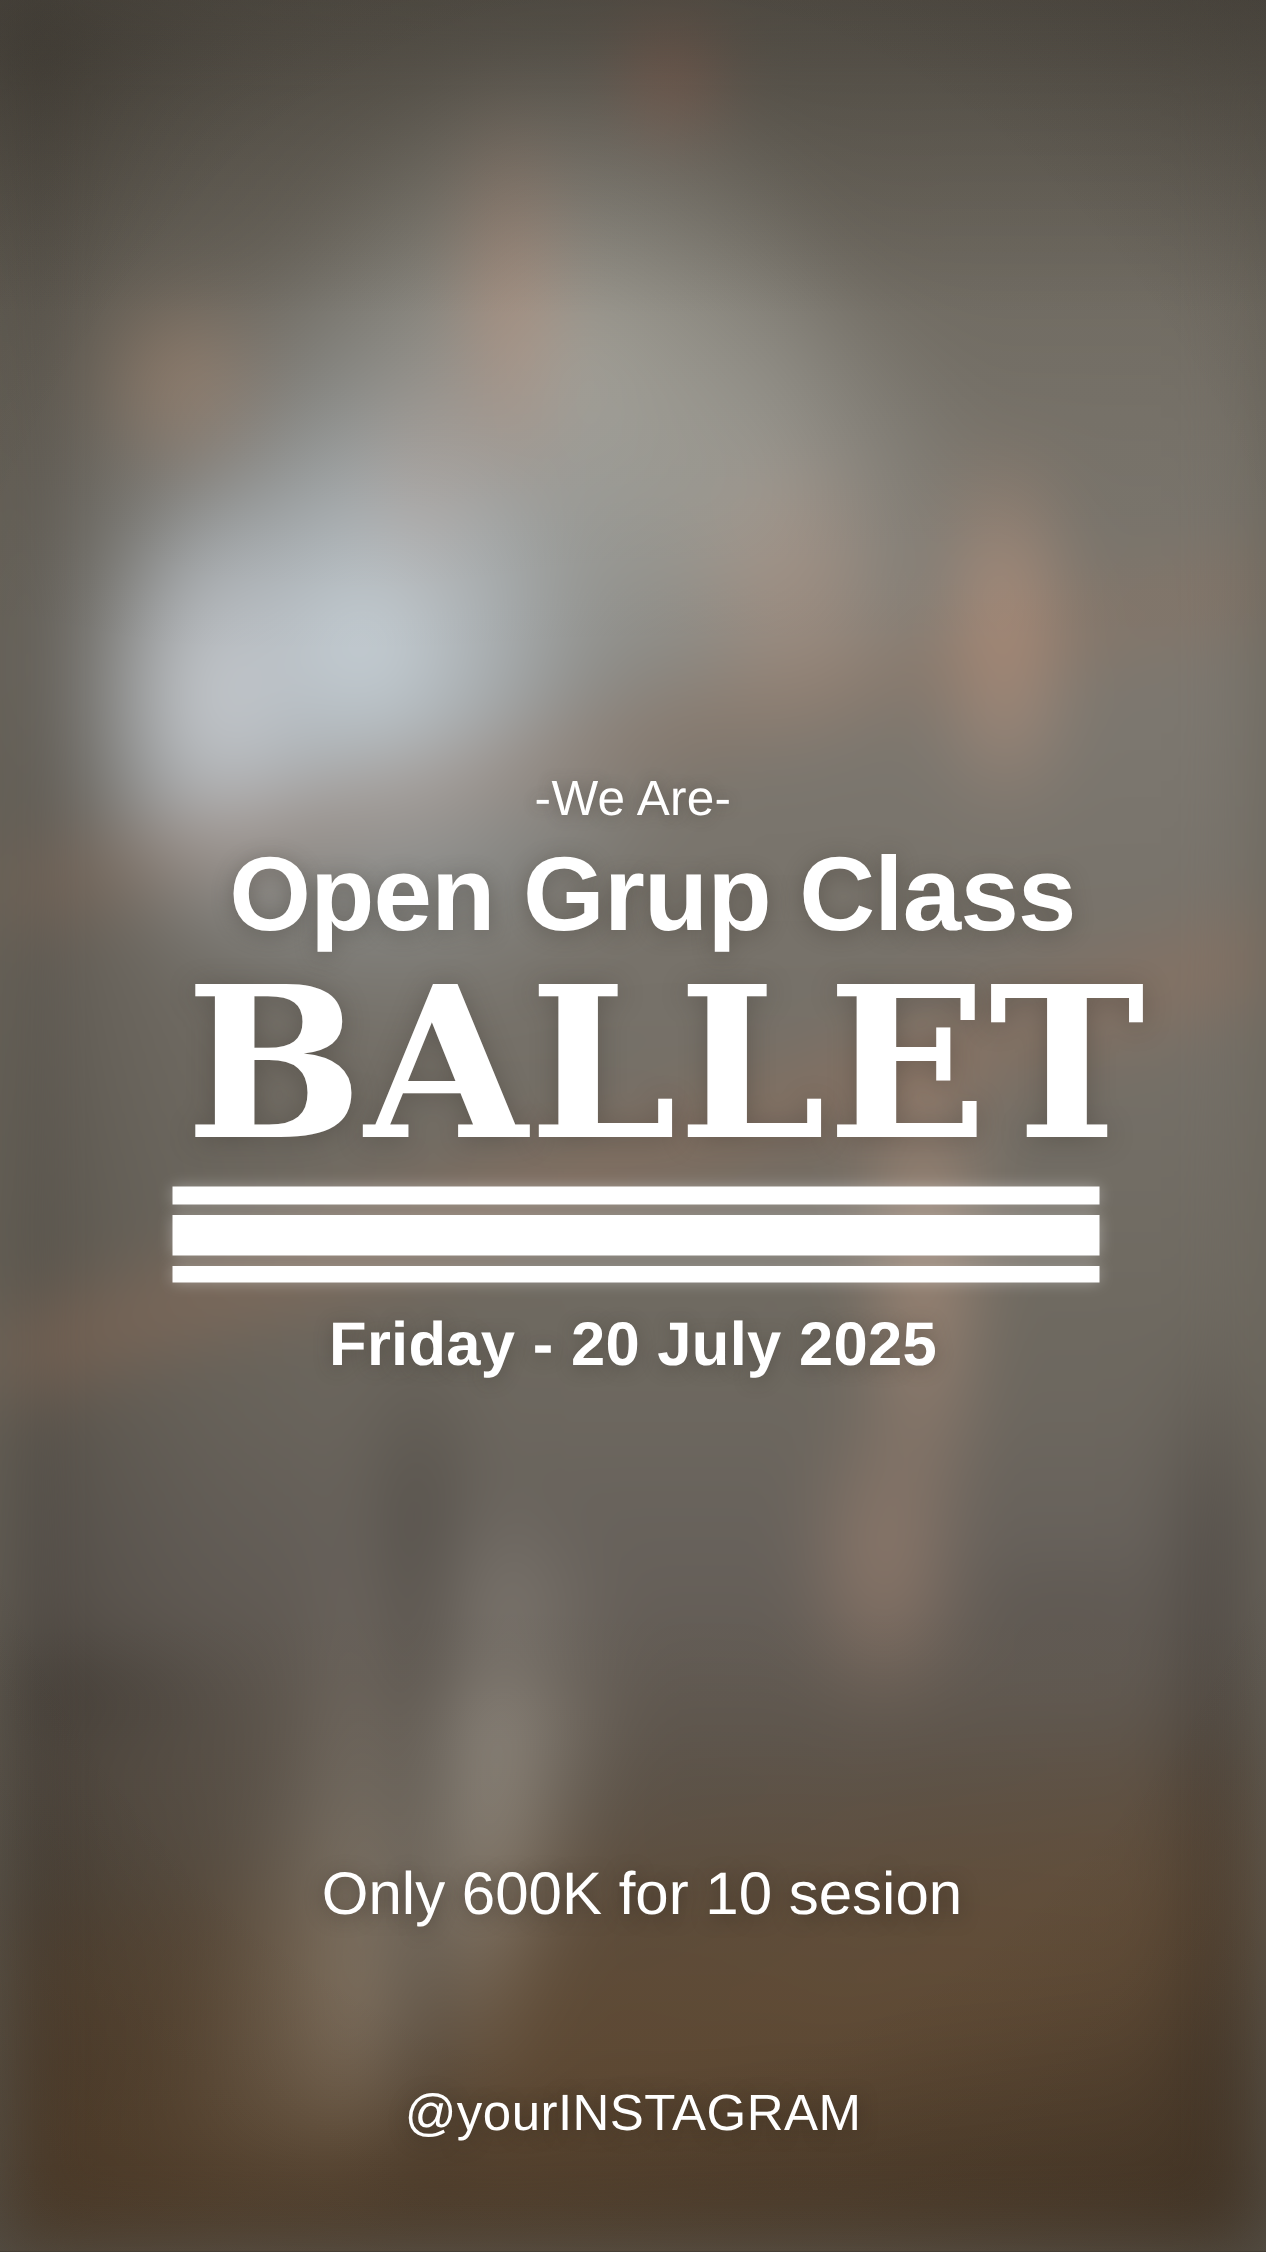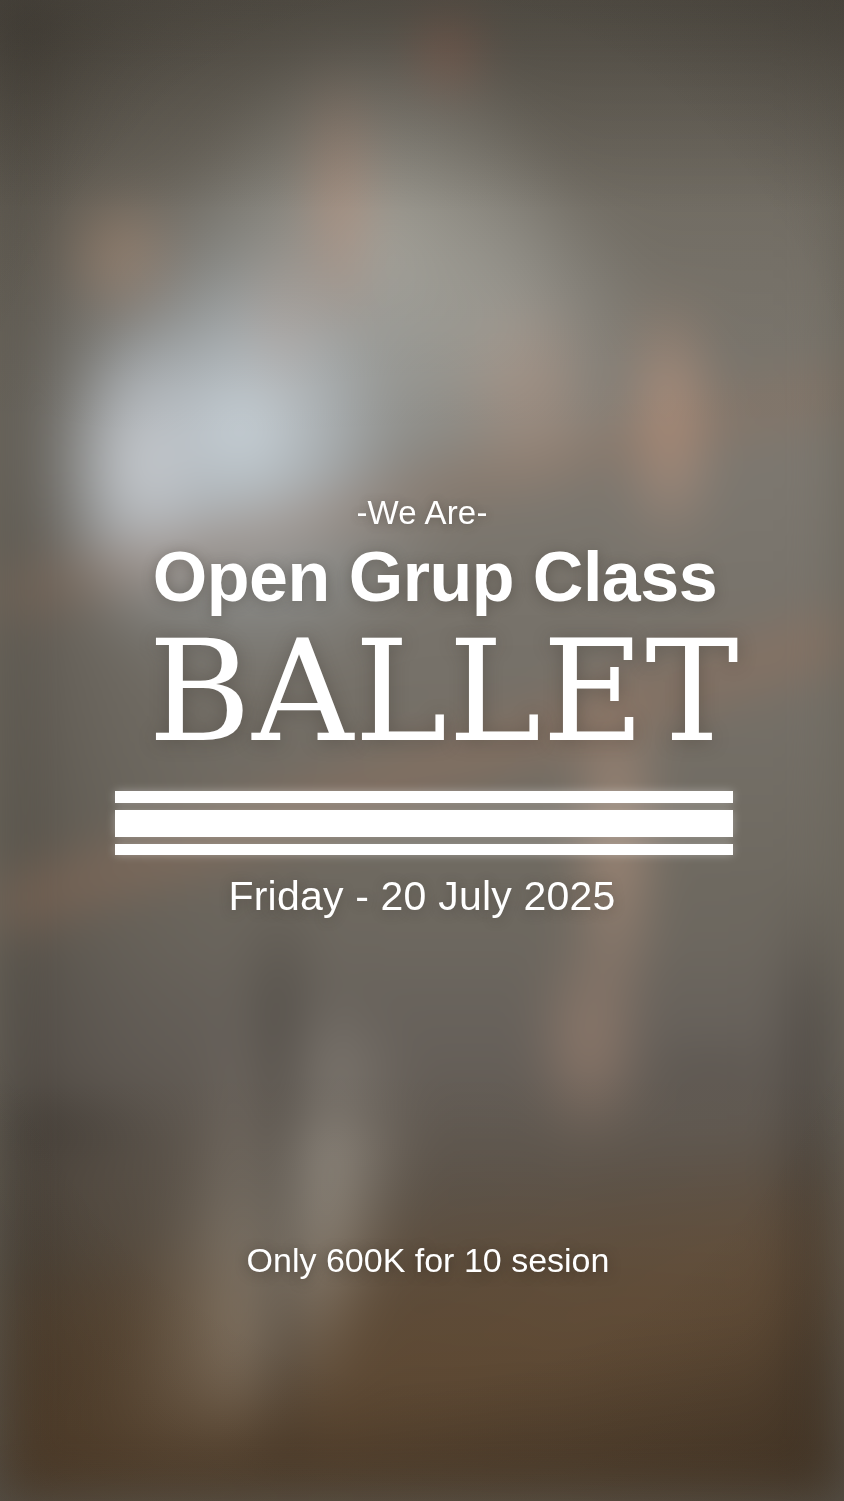--- a/index.html
+++ b/index.html
@@ -258,21 +258,21 @@
   .content {
     position: absolute;
     inset: 0;
     z-index: 5;
     color: #ffffff;
     text-align: center;
   }
 
   .hero {
     position: absolute;
-    top: 496px;
+    top: 515px;
     left: 0;
     right: 0;
   }
 
   .eyebrow {
     font-size: 33px;
     font-weight: 400;
     letter-spacing: .2px;
     line-height: 1;
     color: #ffffff;
@@ -286,21 +286,21 @@
     letter-spacing: -0.5px;
     line-height: 1;
     white-space: nowrap;
     text-shadow: 0 2px 14px rgba(60,55,48,.40);
     margin-left: 26px;
   }
 
   .wordmark {
     margin-top: 6px;
     font-family: "DejaVu Serif", "Liberation Serif", serif;
-    font-weight: 400;
+    font-weight: 700;
     font-size: 140px;
     line-height: 1.05;
     letter-spacing: 1px;
     white-space: nowrap;
     text-shadow: 0 2px 18px rgba(55,50,44,.35);
     padding-left: 44px;
   }
 
   
   .rules {
@@ -316,31 +316,31 @@
   }
   .rule-top    { height: 12px; }
   .rule-middle { height: 27px; margin-top: 7px; }
   .rule-bottom { height: 11px; margin-top: 7px; }
 
   .date {
     position: absolute;
     top: 873px;
     left: 0; right: 0;
     font-size: 41px;
-    font-weight: 400;
+    font-weight: 700;
     letter-spacing: .2px;
     text-shadow: 0 2px 12px rgba(60,55,48,.40);
     text-align: center;
   }
 
   .offer {
     position: absolute;
     top: 1241px;
     left: 0; right: 0;
-    font-size: 34px;
+    font-size: 40px;
     font-weight: 400;
     line-height: 1.12;
     text-shadow: 0 2px 12px rgba(45,38,30,.50);
     margin-left: 12px;
   }
   .offer-line { display: block; }
 
   .handle {
     position: absolute;
     top: 1390px;
@@ -388,15 +388,16 @@
       <div class="rule rule-middle"></div>
       <div class="rule rule-bottom"></div>
     </div>
 
     <div class="date">Friday - 20 July 2025</div>
 
     <div class="offer">
       <span class="offer-line">Only 600K for 10 sesion</span>
     </div>
 
+    <div class="handle">@yourINSTAGRAM</div>
 
   </div>
 </div>
 
 </body></html>

